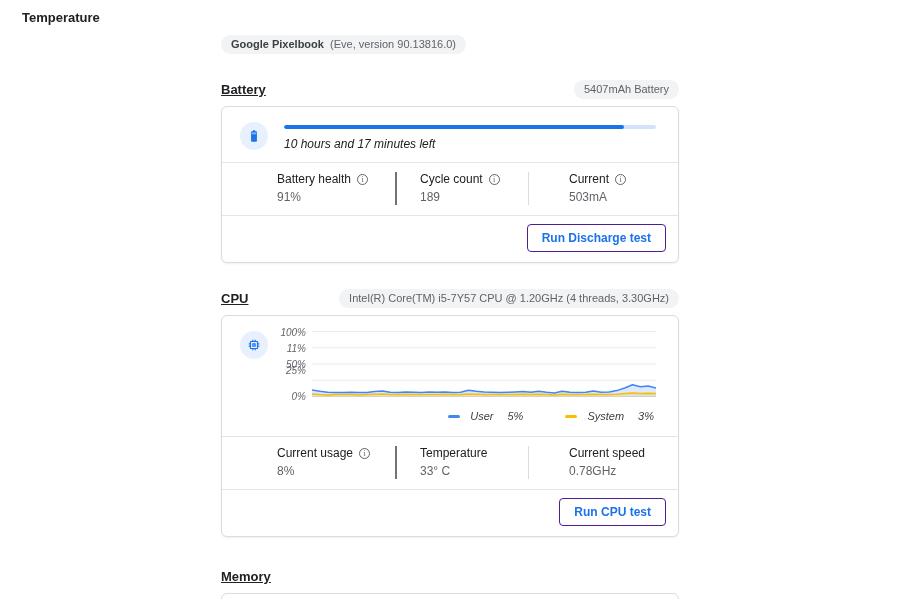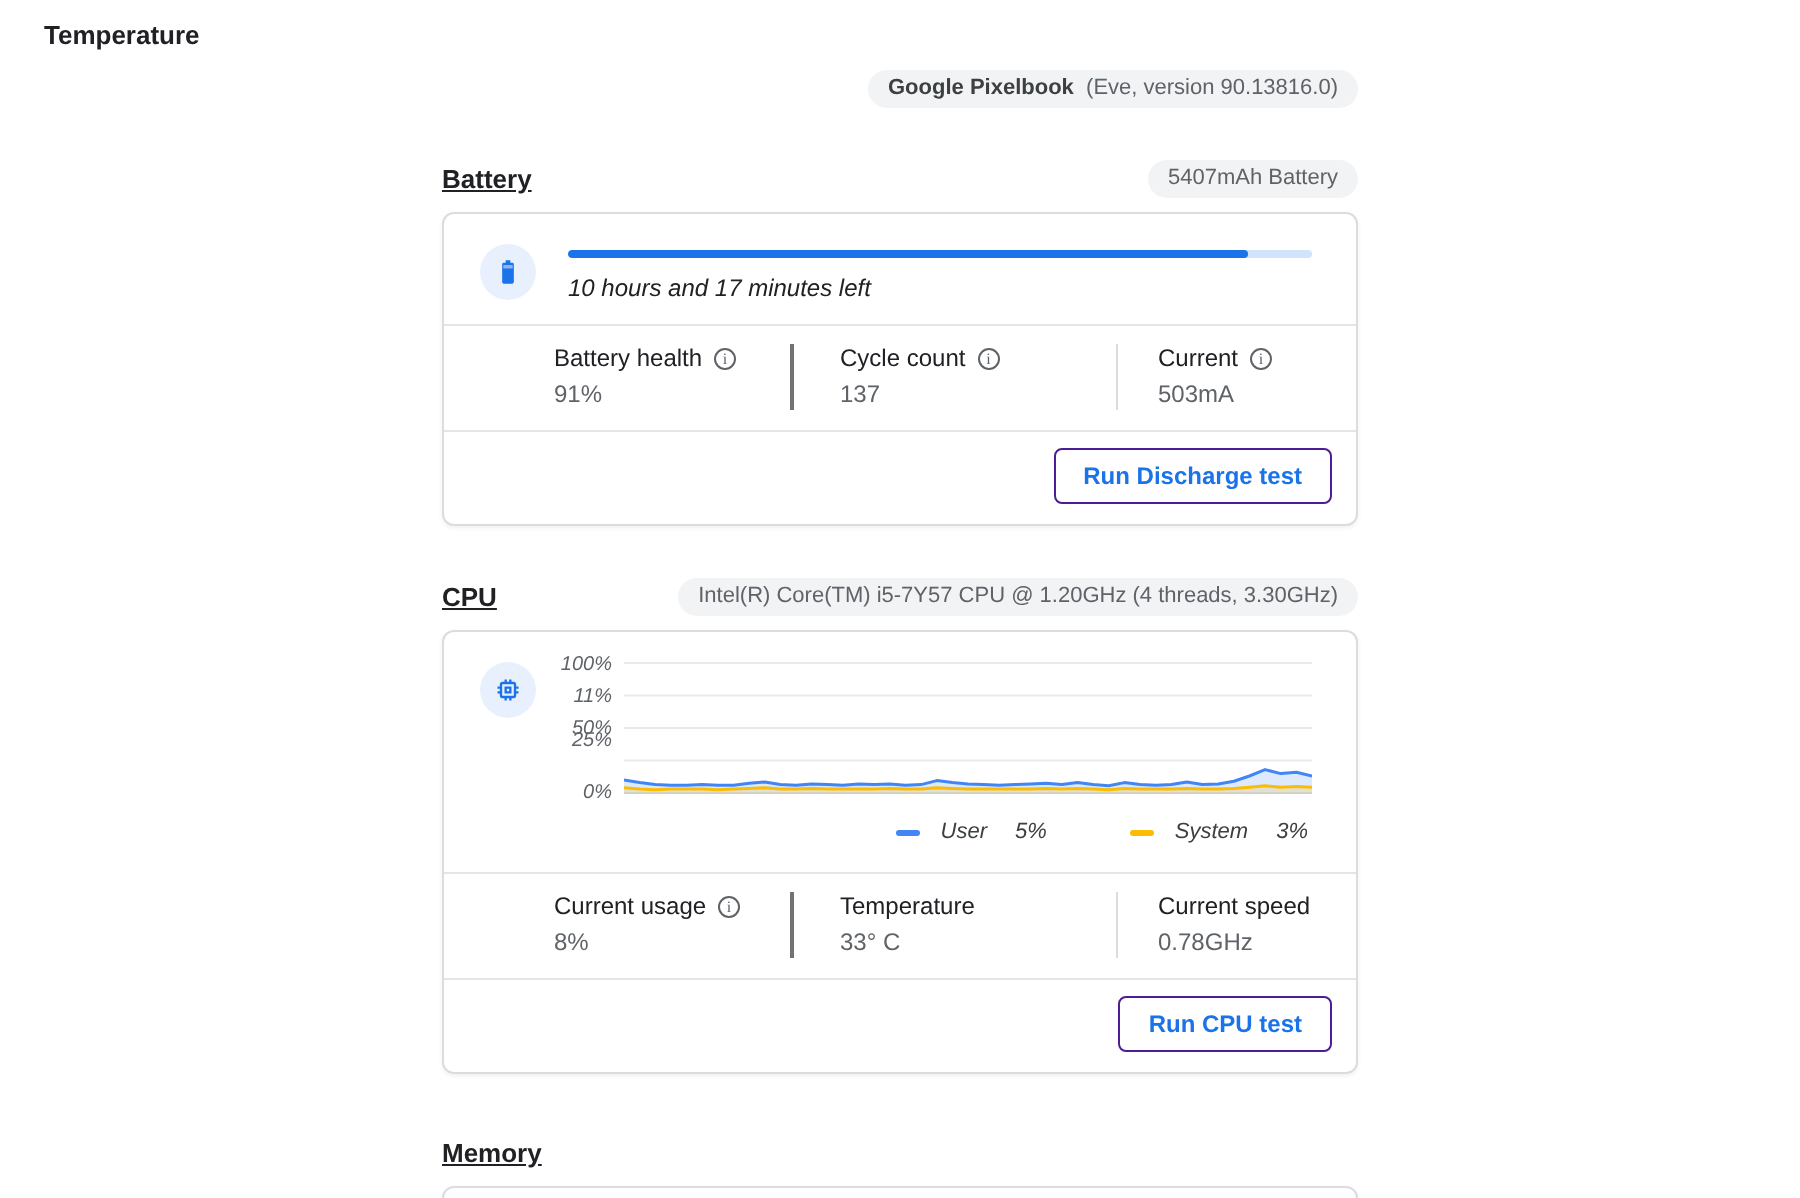--- a/index.html
+++ b/index.html
@@ -1,20 +1,20 @@
 <!DOCTYPE html>
 <html style="--accent-blue: #1a73e8; --chart-user-blue: #4285f4; --chart-system-yellow: #fbbc04; --progress-track: #d2e3fc; --badge-bg: #f1f3f4;"><head>
 <meta charset="utf-8">
 <style>
   * { margin:0; padding:0; box-sizing:border-box; }
   html,body { width:900px; height:599px; overflow:hidden; background:#fff;
     font-family:"Liberation Sans", sans-serif; color:#202124; }
   .app-title { padding:10px 0 0 22px; font-size:13px; font-weight:700; color:#202124; }
   .content { width:458px; margin:0 auto; }
-  .badge-row { text-align:right; margin-top:9px; }
+  .badge-row { text-align:left; margin-top:9px; }
   .pill { display:inline-block; background:var(--badge-bg,#f1f3f4); border-radius:10px;
     padding:3px 10px; font-size:11px; color:#5f6368; line-height:13px; }
   .pill b { color:#3c4043; font-weight:700; }
   .section { margin-top:26px; }
   .section-memory { margin-top:30px; }
   .section-header { display:flex; justify-content:space-between; align-items:center; height:19px; }
   .section-title { font-size:13px; font-weight:700; color:#202124;text-decoration:underline; }
   .card { margin-top:7px; background:#fff; border:1px solid #dadce0; border-radius:6px;
     box-shadow:0 1px 2px rgba(60,64,67,.08); }
   .hero { display:flex; padding:15px 22px 11px 18px; }
@@ -23,21 +23,21 @@
   .hero-body { flex:1; margin-left:16px; min-width:0;font-style:italic; }
   .progress { height:4px; border-radius:2px; background:var(--progress-track,#d2e3fc);
     overflow:hidden; margin-top:3px; }
   .progress-fill { height:100%; border-radius:2px; background:var(--accent-blue,#1a73e8); width:0; }
   .hero-caption { margin-top:8px; font-size:12px; color:#202124; }
   .divider { border-top:1px solid #e3e5e8; }
   .stats-row { display:flex; padding:9px 0 10px 55px; }
   .stat-col { padding-right:10px; }
   .stat-col.c1 { width:118px; }
   .stat-col.c2 { width:133px; border-left:2px solid #737373; padding-left:23px; }
-  .stat-col.c3 { flex:1; border-left:1px solid #dadce0; padding-left:20px;margin-left:30px; }
+  .stat-col.c3 { flex:1; border-left:1px solid #dadce0; padding-left:40px; }
   .stat-label { font-size:12px; color:#202124; display:flex; align-items:center; line-height:15px; }
   .stat-value { margin-top:3px; font-size:12px; color:#5f6368; line-height:15px; }
   .info { display:inline-block; width:11px; height:11px; margin-left:6px; border:1px solid #5f6368;
     border-radius:50%; font-size:8px; line-height:10px; text-align:center; color:#5f6368;
     font-family:"Liberation Serif", serif; cursor:pointer; }
   .button-row { display:flex; justify-content:flex-end; padding:8px 12px 10px; }
   .test-button { background:#fff; border:1px solid #4c1d95; border-radius:4px;
     color:var(--accent-blue,#1a73e8); font-size:12px; font-weight:700; padding:6px 14px;
     font-family:"Liberation Sans", sans-serif; cursor:pointer; line-height:14px; }
   
@@ -93,21 +93,21 @@
               <span>Battery health</span>
               <span class="info">i</span>
             </div>
           <div class="stat-value">91%</div>
         </div>
         <div class="stat-col c2">
           <div class="stat-label">
               <span>Cycle count</span>
               <span class="info">i</span>
             </div>
-          <div class="stat-value">137</div>
+          <div class="stat-value">189</div>
         </div>
         <div class="stat-col c3">
           <div class="stat-label">
               <span>Current</span>
               <span class="info">i</span>
             </div>
           <div class="stat-value">503mA</div>
         </div>
       </div>
       <div class="divider"></div>

